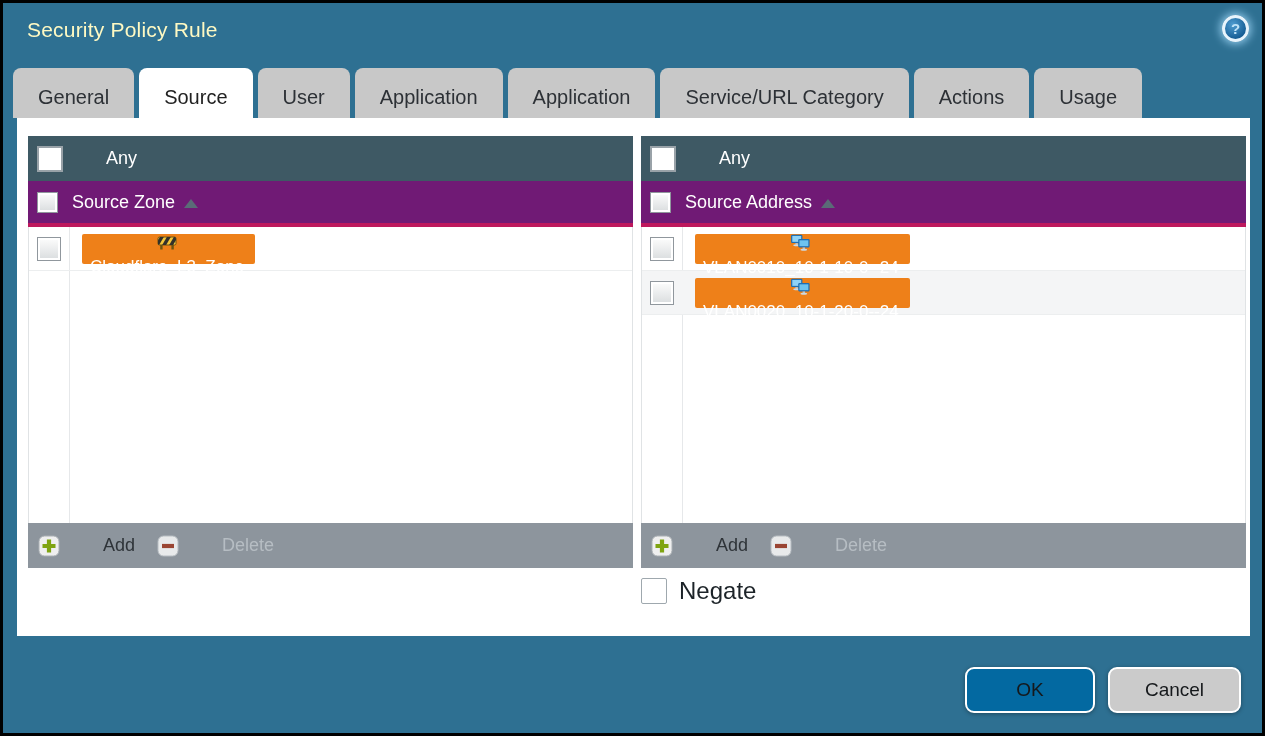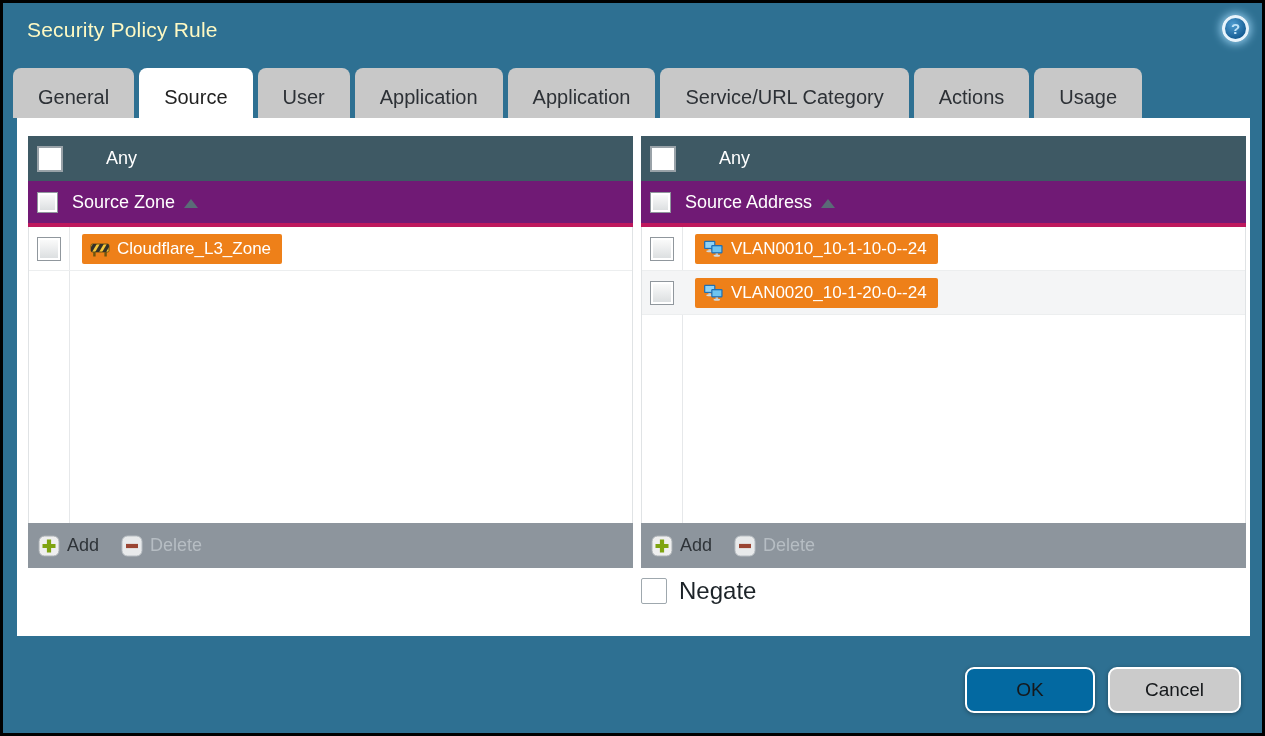--- a/index.html
+++ b/index.html
@@ -65,28 +65,28 @@
   }
   .row{
     height:44px;display:flex;align-items:center;
     border-bottom:1px solid #eceeef;background:transparent;
   }
   .row:nth-child(even){background:#f4f5f6;}
   .cell-cb{width:40px;display:flex;justify-content:center;flex:0 0 auto;}
   .chip{
     display:inline-flex;align-items:center;gap:7px;height:30px;
     margin-left:13px;padding:0 11px 0 8px;border-radius:2px;
-    background:#EE8019;color:#fff;font-size:17px;cursor:pointer;white-space:nowrap;
+    background:#EE8019;color:#fff;font-size:17px;cursor:pointer;white-space:nowrap;flex-direction:column;
   }
   .panel-footer{
     height:45px;background:#8D959D;display:flex;align-items:center;
     gap:22px;padding-left:10px;flex:0 0 auto;
   }
   .footer-btn{display:inline-flex;align-items:center;gap:7px;cursor:pointer;}
-  .footer-btn .lbl{font-size:18px;color:#2e3338;}
+  .footer-btn .lbl{font-size:18px;color:#2e3338;margin-left:36px;}
   .footer-btn.disabled .lbl{color:#b6bdc3;}
   
   .cb{
     display:inline-block;
     background:linear-gradient(180deg,#fdfdfd,#d9dcde);
     border:1px solid #90979d;box-shadow:inset 0 0 0 2px #fff;cursor:pointer;
   }
   .cb-any{width:26px;height:26px;background:#fff;border:2px solid #99a2a8;box-shadow:none;}
   .cb-hdr{width:21px;height:21px;}
   .cb-row{width:24px;height:24px;}

